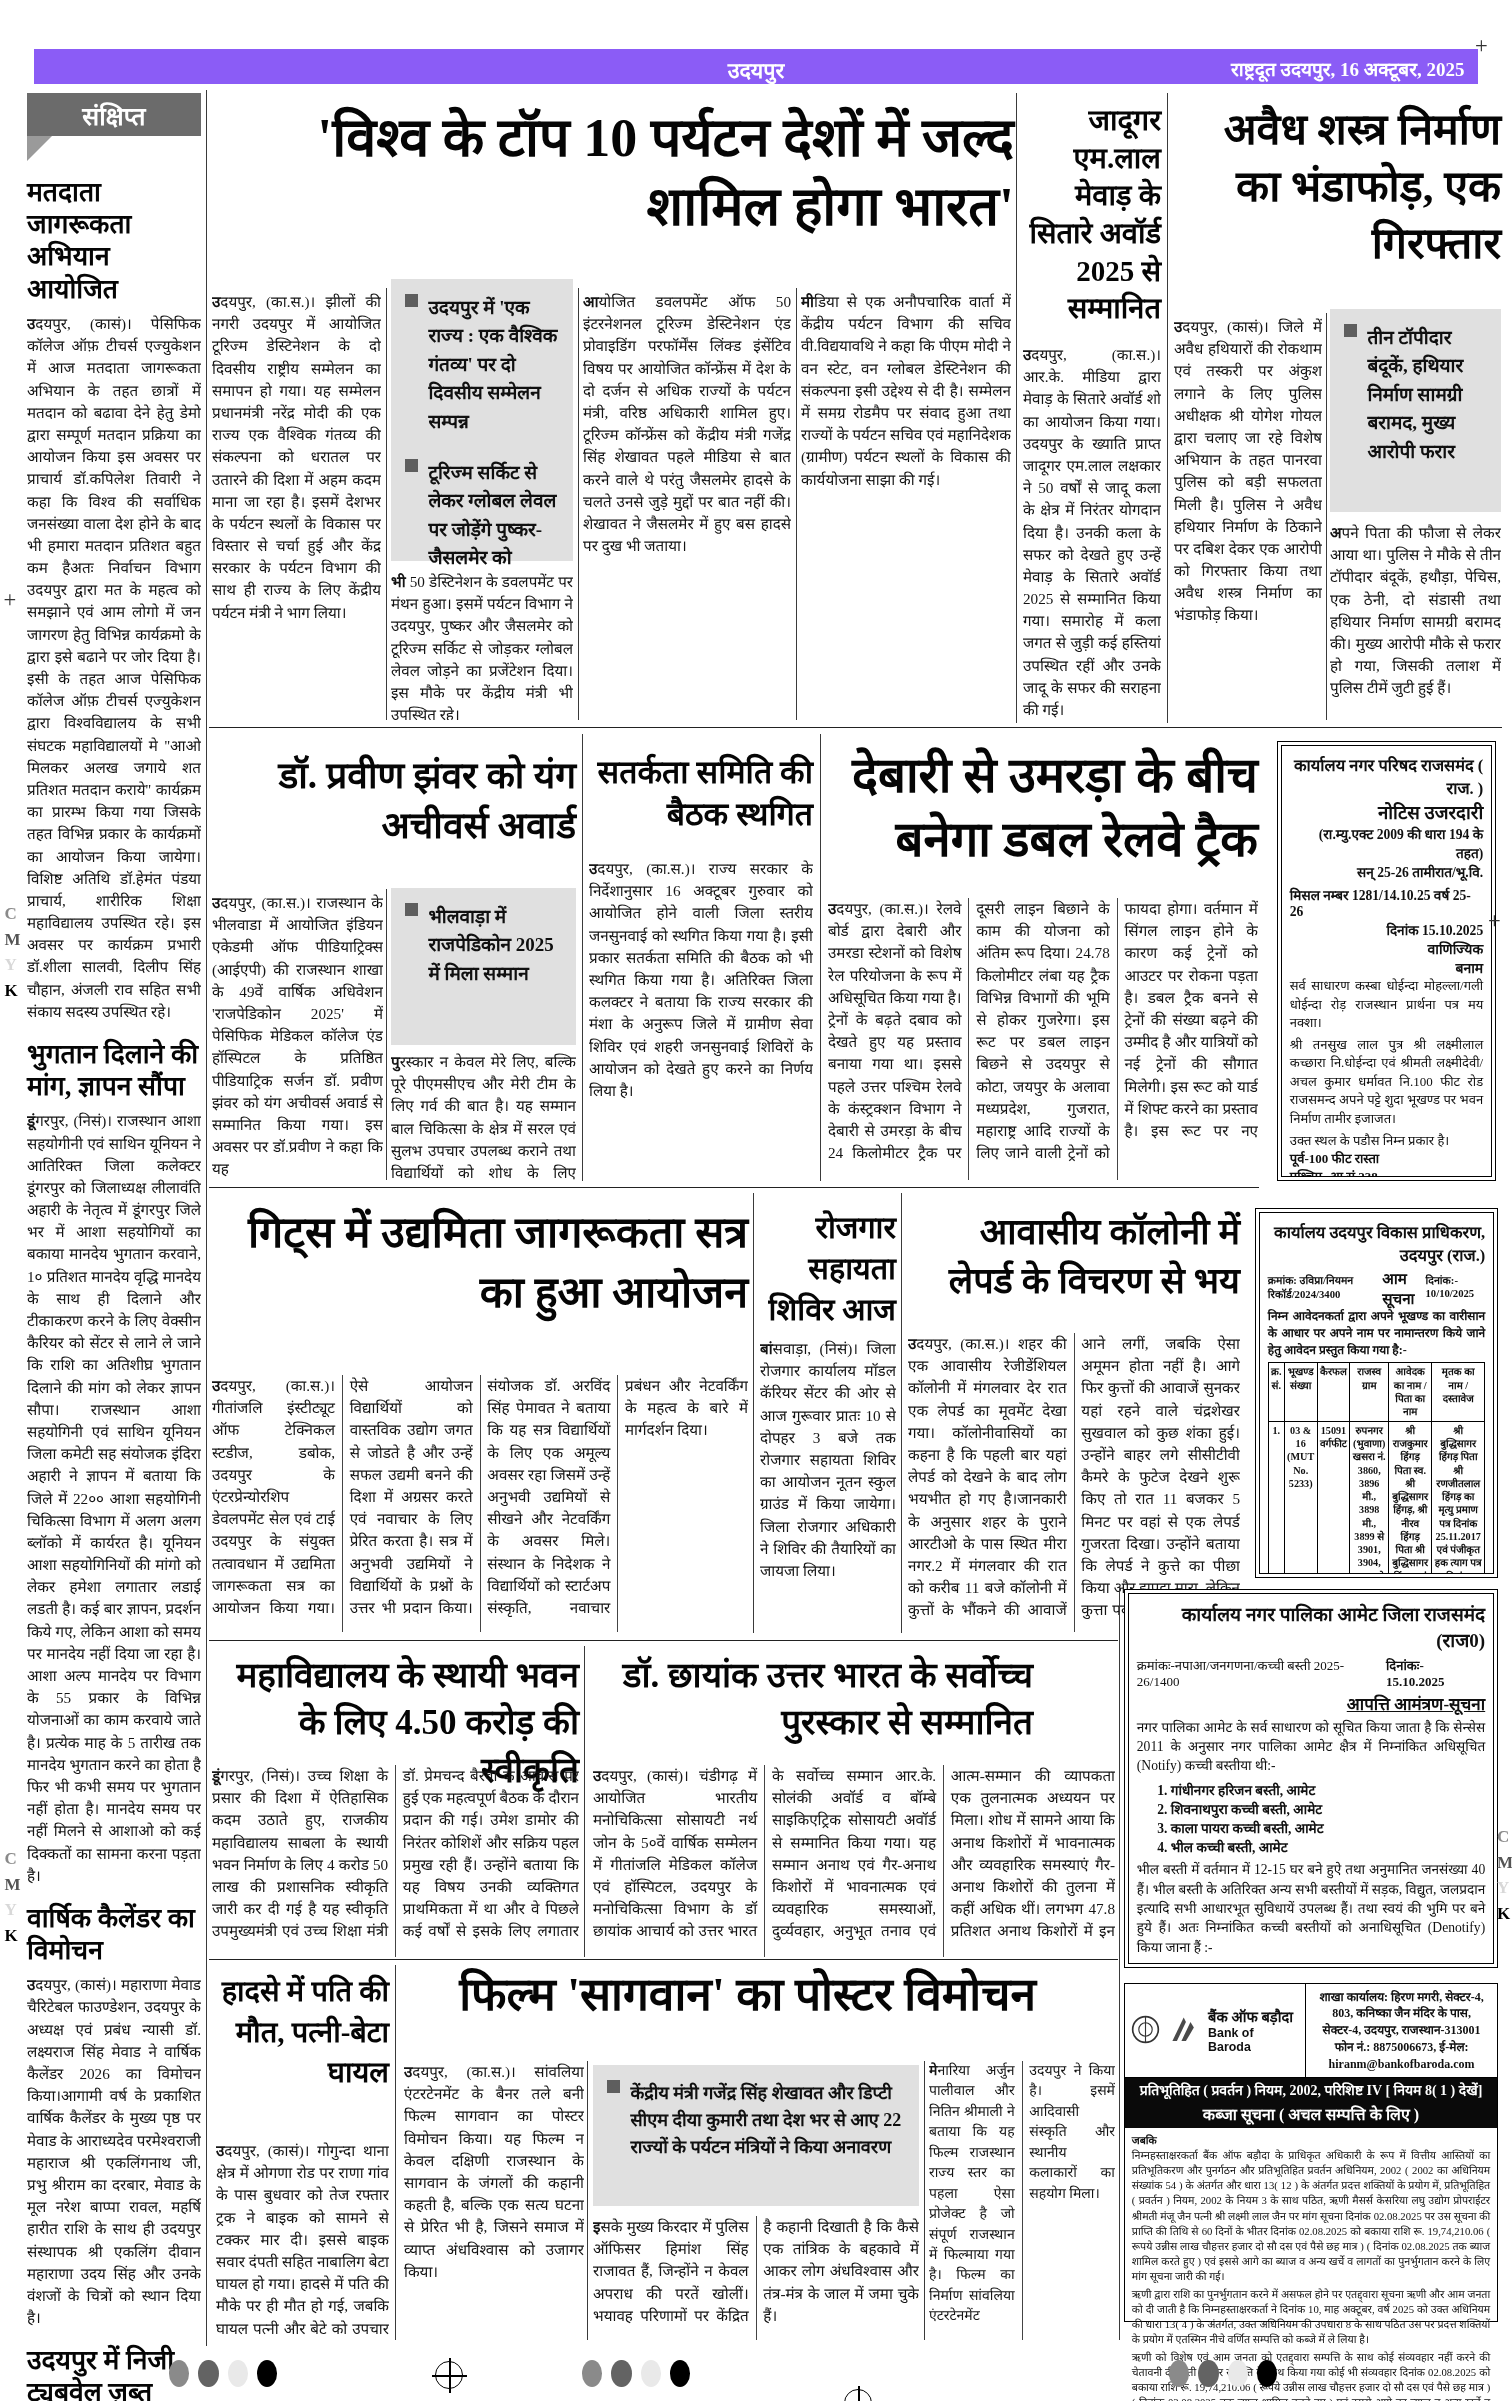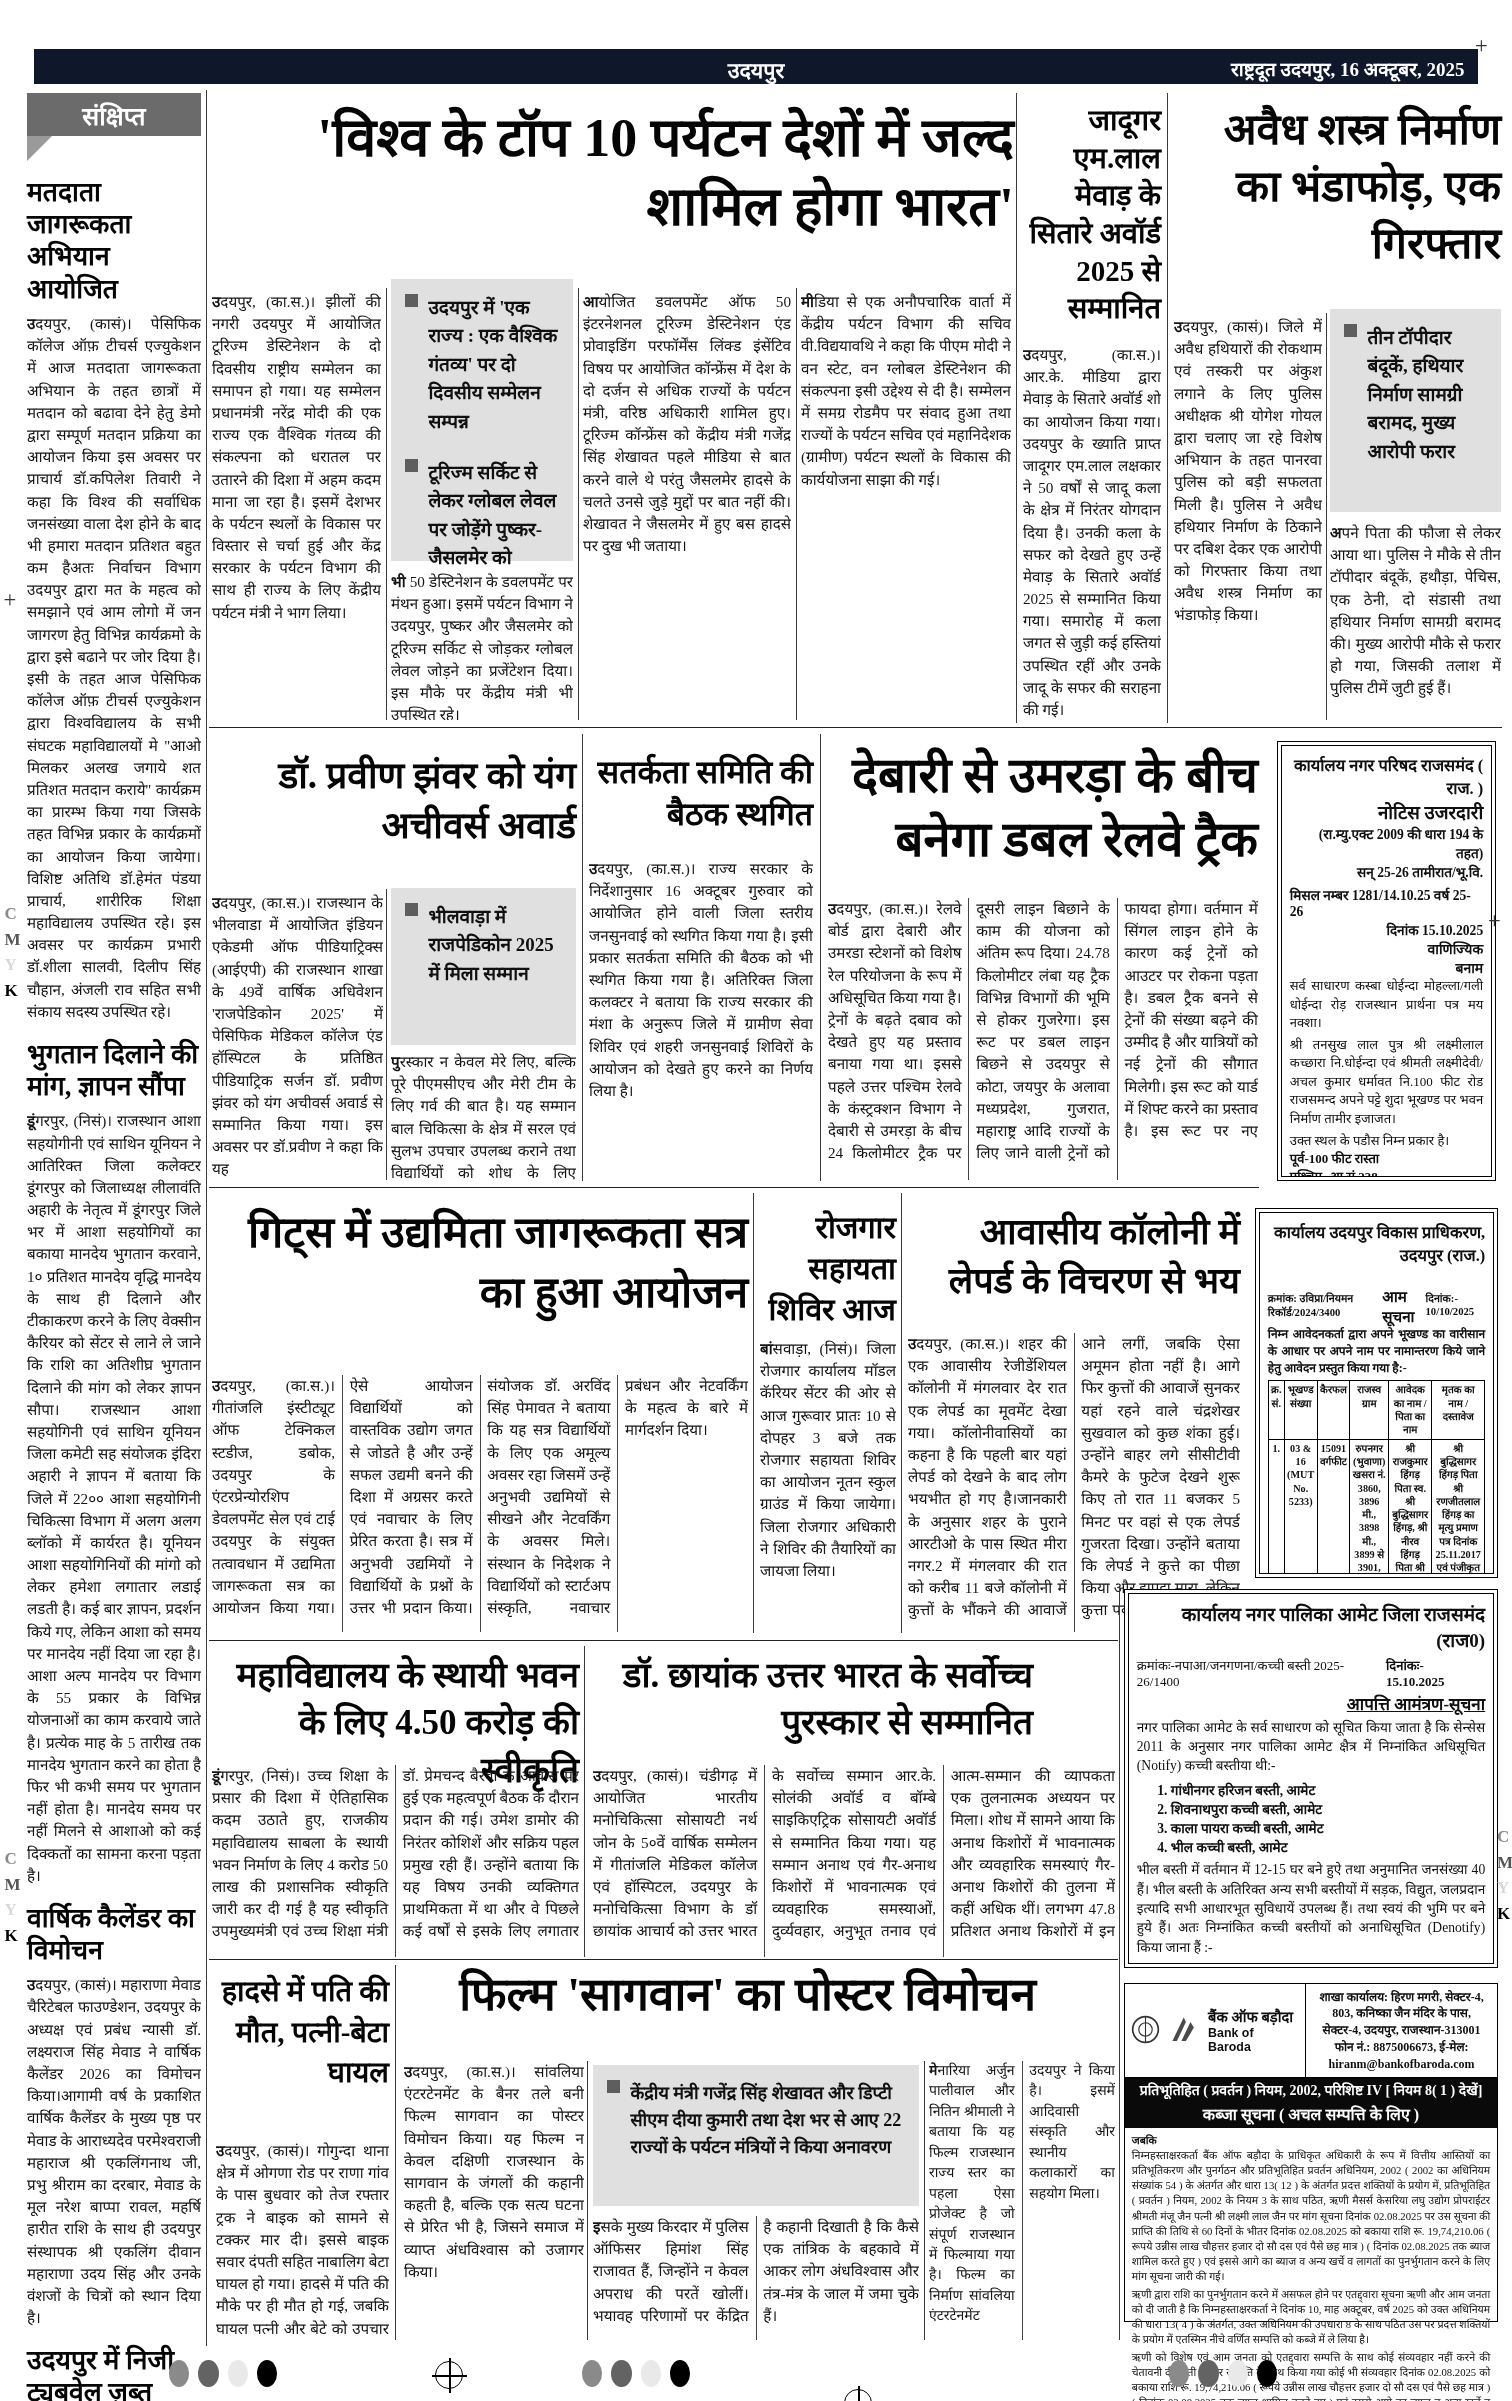--- a/index.html
+++ b/index.html
@@ -11,21 +11,21 @@
   .body{font-size:15.2px;line-height:1.46;text-align:justify;color:#141414;overflow:hidden;}
   .body::first-letter{font-weight:bold;}
   .cols2{column-count:2;column-gap:14.7px;column-rule:0.6px solid #444;column-fill:auto;height:100%;}
   .cols3{column-count:3;column-gap:14.7px;column-rule:0.6px solid #444;column-fill:auto;height:100%;}
   .cols4{column-count:4;column-gap:14.7px;column-rule:0.6px solid #444;column-fill:auto;height:100%;}
   .kicker{background:#e0e0e0;padding:14.7px 13.6px;font-weight:bold;line-height:1.5;}
   .kicker .sq{display:inline-block;width:13.6px;height:13.6px;background:#5e5e5e;margin-right:10.2px;flex:0 0 13.6px;}
   .krow{display:flex;align-items:flex-start;font-size:19px;}
   .vr{position:absolute;width:0.6px;background:#3a3a3a;}
   .hr{position:absolute;height:1.1px;background:#222;}
-  .topbar{position:absolute;left:34px;top:49px;width:1444px;height:35px;background:#0f172a;color:#fff;}
+  .topbar{position:absolute;left:34px;top:49px;width:1444px;height:35px;background:#8b5cf6;color:#fff;}
   .topbar .city{position:absolute;left:0;right:0;top:5.6px;text-align:center;font-size:21.5px;font-weight:bold;}
   .topbar .edition{position:absolute;right:13.6px;top:6.8px;font-size:19px;font-weight:bold;margin-left:43px;}
   .pagenum{position:absolute;left:34px;top:49px;width:27px;height:35px;background:#d6d6d6;border:1.1px solid #2e2e2e;
            box-sizing:border-box;color:#000;font-size:25px;font-weight:bold;text-align:center;line-height:33px;}
   .brief-hd{background:#6b6b6b;color:#fff;font-size:25px;font-weight:bold;text-align:center;padding:4.5px 0;}
   .fold{width:0;height:0;border-left:25px solid #9a9a9a;border-bottom:25px solid transparent;}
   .sb-art h3{font-size:26.5px;line-height:1.22;text-align:left;margin:14.7px 0 8px 0;}
   .notice{border:1.1px solid #000;box-sizing:border-box;background:#fff;}
   .notice .inner{border:0.6px solid #000;margin:2.8px;padding:6.8px 8px;box-sizing:border-box;height:calc(100% - 5.6px);overflow:hidden;}
   .ntext{font-size:13px;line-height:1.42;text-align:justify;}
@@ -159,21 +159,21 @@
   <h2 class="abs center" style="left:760px;top:1208px;width:136px;font-size:30.5px;line-height:1.35;">रोजगार सहायता शिविर आज</h2>
   <div class="abs body" style="left:760px;top:1338px;width:136px;height:294px;">बांसवाड़ा, (निसं)। जिला रोजगार कार्यालय मॉडल कॅरियर सेंटर की ओर से आज गुरूवार प्रातः 10 से दोपहर 3 बजे तक रोजगार सहायता शिविर का आयोजन नूतन स्कुल ग्राउंड में किया जायेगा। जिला रोजगार अधिकारी ने शिविर की तैयारियों का जायजा लिया।</div>
   <div class="vr" style="left:901px;top:1193px;height:440px;"></div>
 
   <h2 class="abs center" style="left:908px;top:1208px;width:332px;font-size:36px;line-height:1.35;">आवासीय कॉलोनी में लेपर्ड के विचरण से भय</h2>
   <div class="abs body cols2" style="left:908px;top:1333px;width:332px;height:299px;">उदयपुर, (का.स.)। शहर की एक आवासीय रेजीडेंशियल कॉलोनी में मंगलवार देर रात एक लेपर्ड का मूवमेंट देखा गया। कॉलोनीवासियों का कहना है कि पहली बार यहां लेपर्ड को देखने के बाद लोग भयभीत हो गए है।जानकारी के अनुसार शहर के पुराने आरटीओ के पास स्थित मीरा नगर.2 में मंगलवार की रात को करीब 11 बजे कॉलोनी में कुत्तों के भौंकने की आवाजें आने लगीं, जबकि ऐसा अमूमन होता नहीं है। आगे फिर कुत्तों की आवाजें सुनकर यहां रहने वाले चंद्रशेखर सुखवाल को कुछ शंका हुई। उन्होंने बाहर लगे सीसीटीवी कैमरे के फुटेज देखने शुरू किए तो रात 11 बजकर 5 मिनट पर वहां से एक लेपर्ड गुजरता दिखा। उन्होंने बताया कि लेपर्ड ने कुत्ते का पीछा किया और झपट्टा मारा, लेकिन कुत्ता पकड में नहीं आया और भाग गया। इसके बाद लेपर्ड वापस रिटर्न आकर निकल गया। सुखवाल ने बताया कि कॉलोनी में करीब 25 से ज्यादा घर है और कई मकान बन रहे हैं। लेपर्ड के मूवमेंट के बाद लोग सहम गए और सुरक्षा की मांग कर रहे है।बताते है कि यहां पर कोई जंगल नहीं है परंतु कुछ पहाडयिां है ऐसे में यह संभावना जताई जा रही कि मूवमेंट उस तरफ से हुआ होगा।</div>
 
   <div class="abs notice" style="left:1255px;top:1208px;width:243px;height:370px;">
     <div class="inner">
       <div class="center" style="font-size:16.4px;font-weight:bold;">कार्यालय उदयपुर विकास प्राधिकरण, उदयपुर (राज.)</div>
-      <div style="display:flex;justify-content:space-between;align-items:baseline;margin-top:20px;">
+      <div style="display:flex;justify-content:space-between;align-items:baseline;margin-top:2px;">
         <span style="font-size:10.7px;font-weight:bold;">क्रमांक: उविप्रा/नियमन रिकॉर्ड/2024/3400</span>
         <span style="font-size:15.2px;font-weight:bold;">आम सूचना</span>
         <span style="font-size:10.7px;font-weight:bold;">दिनांक:- 10/10/2025</span>
       </div>
       <div class="ntext" style="font-size:12px;font-weight:bold;">निम्न आवेदनकर्ता द्वारा अपने भूखण्ड का वारीसान के आधार पर अपने नाम पर नामान्तरण किये जाने हेतु आवेदन प्रस्तुत किया गया है:-</div>
       <table class="uda" style="margin-top:3.4px;">
         <tbody>
             <tr>
           <th>क्र. सं.</th>
           <th>भूखण्ड संख्या</th>

